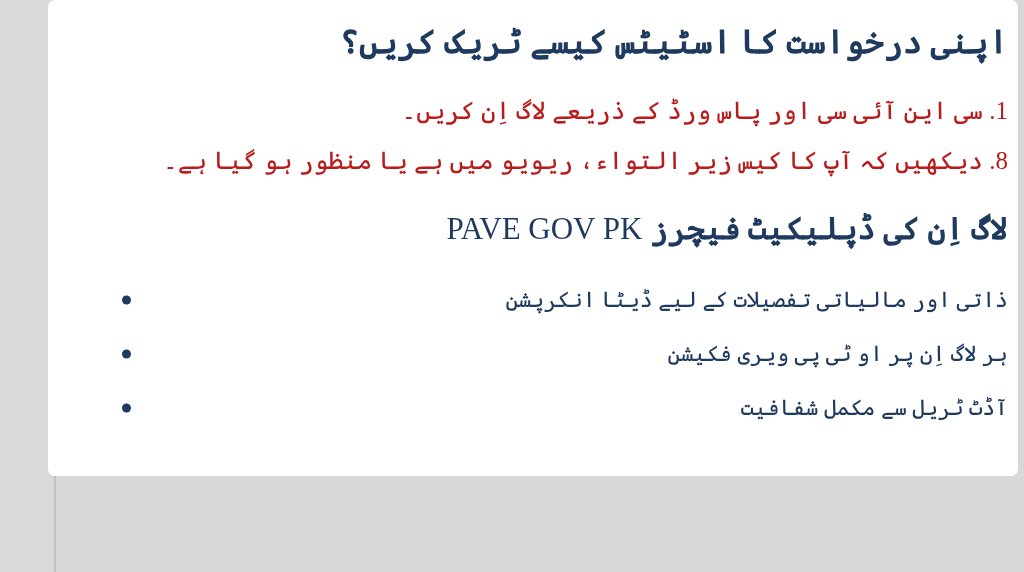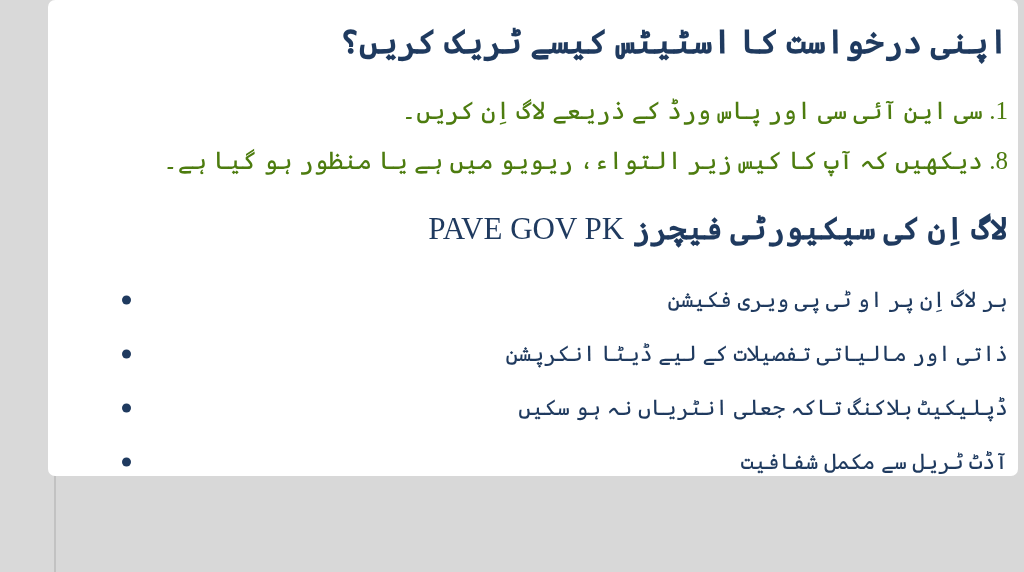--- a/index.html
+++ b/index.html
@@ -69,21 +69,21 @@
     font-family: "Liberation Serif", serif;
     font-weight: normal;
   }
   ol.steps {
     list-style: none;
     margin: 14px 0 0 0;
     padding: 0;
   }
   ol.steps li {
     font-size: 25px;
-    color: #4d7c0f;
+    color: #b91c1c;
     line-height: 1.85;
     margin: 0 0 4px 0;
     padding: 0;
     text-align: right;
     white-space: nowrap;
   }
   ul.features {
     list-style: none;
     margin: 26px 0 0 0;
     padding: 0;
@@ -120,25 +120,24 @@
   <div class="content">
 
     <h2 class="heading">اپنی درخواست کا اسٹیٹس کیسے ٹریک کریں؟</h2>
 
     <ol class="steps">
       <li>1. سی این آئی سی اور پاس ورڈ کے ذریعے لاگ اِن کریں۔</li>
       <li>8. دیکھیں کہ آپ کا کیس زیر التواء، ریویو میں ہے یا منظور ہو گیا ہے۔</li>
     </ol>
 
     <h2 class="heading heading-2">
-      <span>لاگ اِن کی سیکیورٹی فیچرز</span>
+      <span>لاگ اِن کی ڈپلیکیٹ فیچرز</span>
       <span class="latin">PAVE GOV PK</span>
     </h2>
 
     <ul class="features">
+      <li><span class="bullet"></span><span>ذاتی اور مالیاتی تفصیلات کے لیے ڈیٹا انکرپشن</span></li>
       <li><span class="bullet"></span><span>ہر لاگ اِن پر او ٹی پی ویری فکیشن</span></li>
-      <li><span class="bullet"></span><span>ذاتی اور مالیاتی تفصیلات کے لیے ڈیٹا انکرپشن</span></li>
-      <li><span class="bullet"></span><span>ڈپلیکیٹ بلاکنگ تاکہ جعلی انٹریاں نہ ہو سکیں</span></li>
       <li><span class="bullet"></span><span>آڈٹ ٹریل سے مکمل شفافیت</span></li>
     </ul>
 
   </div>
 </div>
 
 </body></html>

